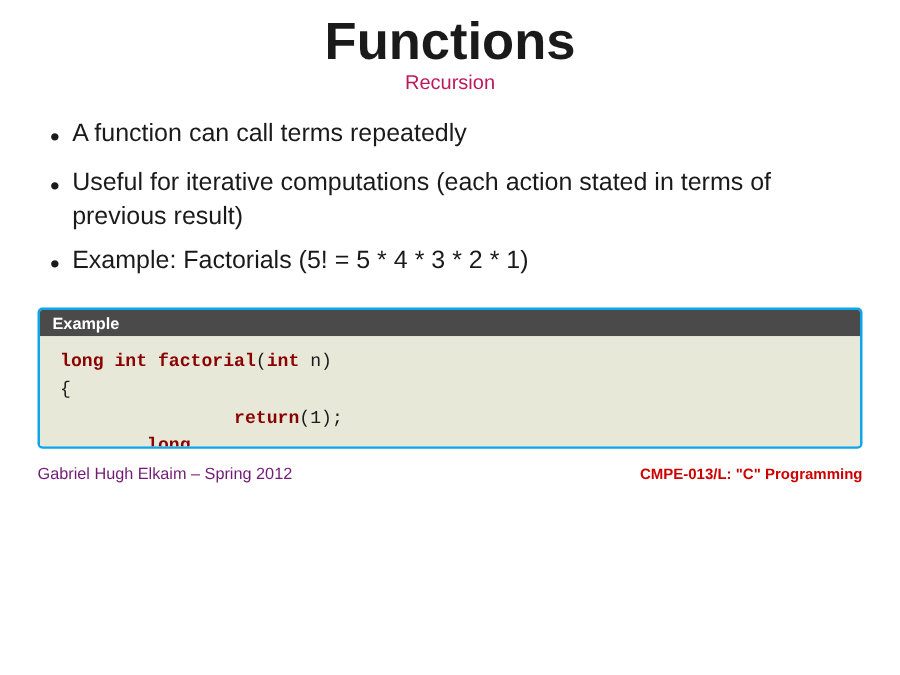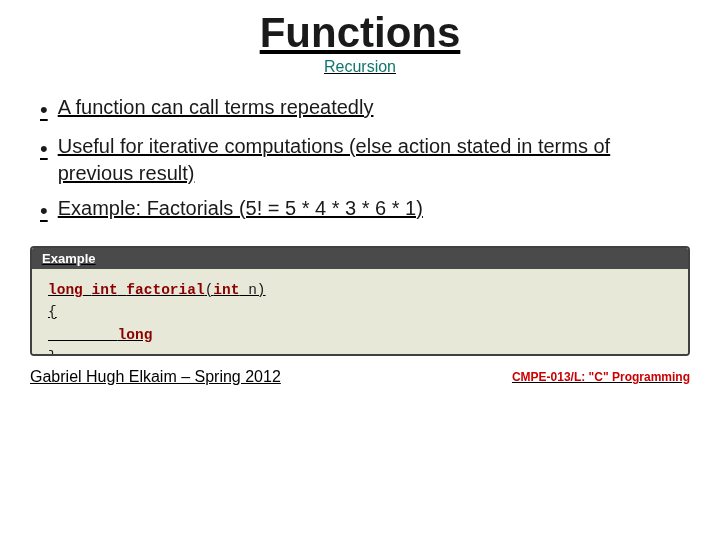--- a/index.html
+++ b/index.html
@@ -12,38 +12,37 @@
       overflow: hidden;
       position: relative;
     }
 
     .slide-container {
       width: 720px;
       height: 416px;
       padding: 10px 30px 30px 30px;
       display: flex;
       flex-direction: column;
-      text-decoration: underline;
     }
 
     .title-section {
       text-align: center;
       margin-bottom: 8px;
     }
 
     .main-title {
       font-size: 42px;
       font-weight: bold;
       color: #1a1a1a;
       line-height: 1.1;
     }
 
     .subtitle {
       font-size: 16px;
-      color: #0f766e;
+      color: #be185d;
       margin-top: 2px;
     }
 
     .bullets-section {
       margin: 10px 0 12px 10px;
     }
 
     .bullet-item {
       display: flex;
       align-items: flex-start;
@@ -59,21 +58,21 @@
       margin-right: 10px;
       margin-top: 1px;
       flex-shrink: 0;
     }
 
     .bullet-text {
       flex: 1;
     }
 
     .example-box {
-      border: 2px solid #404040;
+      border: 2px solid #0ea5e9;
       border-radius: 4px;
       overflow: hidden;
       flex: 1;
       margin: 0 0 8px 0;
     }
 
     .example-header {
       background: #4a4a4a;
       color: #ffffff;
       font-size: 13px;
@@ -107,22 +106,22 @@
     }
 
     .footer {
       display: flex;
       justify-content: space-between;
       align-items: center;
       padding-top: 4px;
     }
 
     .footer-left {
-      font-size: 16px;
-      color: #000000;
+      font-size: 13px;
+      color: #701a75;
     }
 
     .footer-right {
       font-size: 12px;
       color: #cc0000;
       font-weight: bold;
     }
   </style>
 </head>
 <body>
@@ -134,33 +133,34 @@
     <div class="subtitle">Recursion</div>
   </div>
 
   <div class="bullets-section">
     <div class="bullet-item">
       <span class="bullet-dot">•</span>
       <span class="bullet-text">A function can call terms repeatedly</span>
     </div>
     <div class="bullet-item">
       <span class="bullet-dot">•</span>
-      <span class="bullet-text">Useful for iterative computations (else action stated in terms of previous result)</span>
+      <span class="bullet-text">Useful for iterative computations (each action stated in terms of previous result)</span>
     </div>
     <div class="bullet-item">
       <span class="bullet-dot">•</span>
-      <span class="bullet-text">Example: Factorials  (5! = 5 * 4 * 3 * 6 * 1)</span>
+      <span class="bullet-text">Example: Factorials  (5! = 5 * 4 * 3 * 2 * 1)</span>
     </div>
   </div>
 
   <div class="example-box">
     <div class="example-header">Example</div>
     <div class="code-area">
       <span class="code-line"><span class="kw">long</span> <span class="kw">int</span> <span class="fn-name">factorial</span>(<span class="kw">int</span> n)</span>
       <span class="code-line">{</span>
+      <span class="code-line">                <span class="kw">return</span>(1);</span>
       <span class="code-line">        <span class="kw">long</span></span>
       <span class="code-line">}</span>
     </div>
   </div>
 
   <div class="footer">
     <span class="footer-left">Gabriel Hugh Elkaim – Spring 2012</span>
     <span class="footer-right">CMPE-013/L: "C" Programming</span>
   </div>
 

